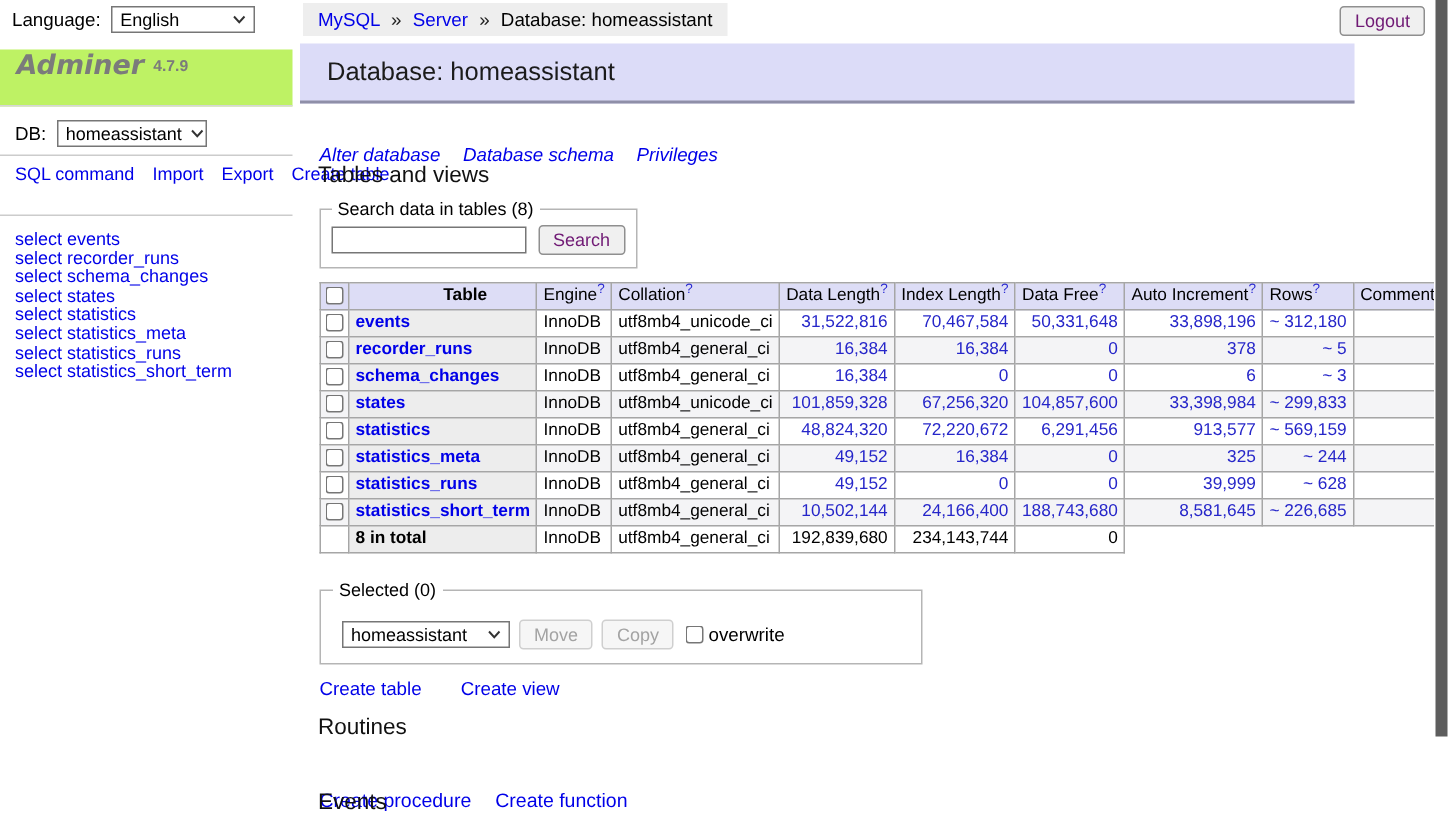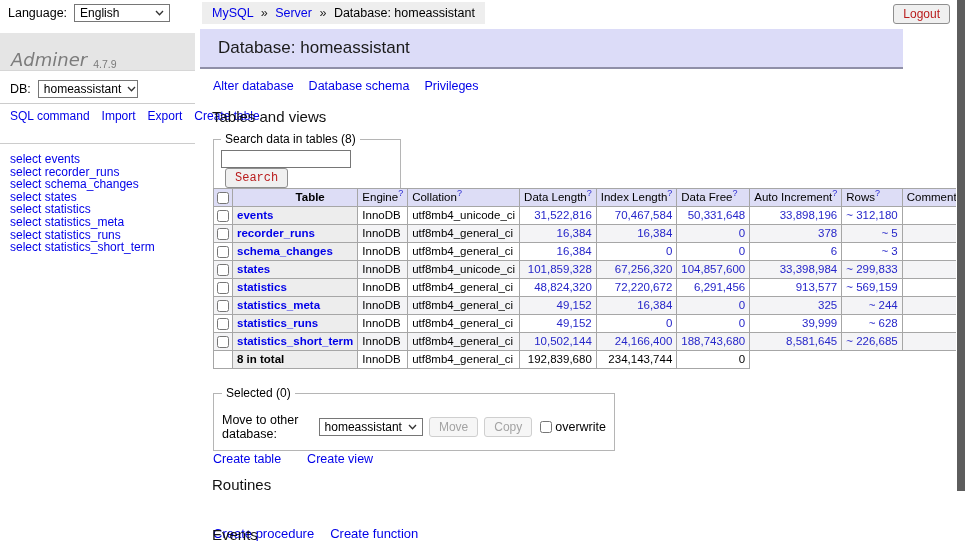--- a/index.html
+++ b/index.html
@@ -13,33 +13,33 @@
 
   
   .lang-row { position:absolute; left:8px; top:4px; display:flex; align-items:center; gap:7px; font-size:12.5px; }
   .fakeselect {
     display:inline-flex; align-items:center; justify-content:space-between;
     border:1px solid #767676; background:#fff; height:18px; padding:0 5px; font-size:12px;
   }
   .fakeselect svg { flex:0 0 auto; margin-left:6px; }
   .logout-wrap { position:absolute; top:4px; right:16px; }
   button.std {
-    font-family:inherit; font-size:12px; color:#b91c1c;
+    font-family:inherit; font-size:12px; color:#701a75;
     border:1px solid #8f8f8f; background:#f0f0f0; border-radius:3px; padding:2px 9px; cursor:pointer;
   }
   button.disabled {
     font-family:inherit; font-size:12px; color:#a3a3a3;
     border:1px solid #cfcfcf; background:#f6f6f6; border-radius:3px; padding:2px 9px;
   }
 
   
   .logo-band {
     position:absolute; left:0; top:33px; width:195px; height:38px;
-    background:#e5e5e5; border-bottom:1px solid #d6d6d6;
-    display:flex; align-items:flex-end; padding-left:11px; color:#7b7b7b;
+    background:#bef264; border-bottom:1px solid #d6d6d6;
+    display:flex; align-items:flex-start; padding-left:11px; color:#7b7b7b;font-weight:bold;
   }
   .logo-band .appname { font-family:"DejaVu Sans", sans-serif; font-style:italic; font-size:18px; }
   .logo-band .appver { font-size:10.5px; margin-left:6px; margin-top:5px; }
   .db-row { position:absolute; left:10px; top:80px; display:flex; align-items:center; gap:7px; font-size:12.5px; }
   .side-hr { position:absolute; left:0; width:195px; height:0; border-top:1px solid #ccc; }
   .side-actions { position:absolute; left:10px; top:109px; width:170px; font-size:12px; line-height:15px; }
   .side-actions a { margin-right:12px; white-space:nowrap; }
   .side-tables { position:absolute; left:10px; top:153px; font-size:12px; line-height:12.6px; }
   .side-tables .trow { white-space:nowrap; }
 
@@ -48,34 +48,34 @@
     position:absolute; left:202px; top:2px; height:22px; line-height:22px;
     background:#eeeeee; padding:0 10px; font-size:12.5px; white-space:nowrap;
   }
   .breadcrumb .sep { color:#222; margin:0 4px; }
   .title-band {
     position:absolute; left:200px; top:29px; width:703px; height:40px;
     background:#dcdcf8; border-bottom:2px solid #8f8fa8;
     display:flex; align-items:center; padding-left:18px;
     font-size:17px; color:#1b1b1b;
   }
-  .db-links { position:absolute; left:213px; top:79px; font-size:12.5px; }
+  .db-links { position:absolute; left:213px; top:96px; font-size:12.5px;font-style:italic; }
   .db-links a { margin-right:15px; }
   .h3 { position:absolute; left:212px; font-size:15px; color:#111; }
   .h3-tables { top:108px; }
   .h3-routines { top:476px; }
   .h3-events { top:526px; }
 
   fieldset { border:1px solid #b5b5b5; margin:0; }
   legend { font-size:12px; padding:0 4px; }
-  .search-set { position:absolute; left:213px; top:132px; width:188px; padding:4px 7px 8px 7px; }
+  .search-set { position:absolute; left:213px; top:132px; width:212px; padding:4px 7px 8px 7px; }
   .search-set input[type=text] {
     width:130px; height:18px; border:1px solid #767676; font-family:inherit; font-size:12px; padding:0 3px;
   }
-  .search-set button { margin-left:4px;font-family:Liberation Mono, monospace; }
+  .search-set button { margin-left:4px; }
 
   
   table.db { position:absolute; left:213px; top:188px; border-collapse:collapse; font-size:11.5px; }
   table.db th, table.db td { border:1px solid #a6a6a6; padding:2px 4px; height:18px; line-height:13px; white-space:nowrap; }
   table.db thead td, table.db thead th { background:#ddddf6; text-align:left; font-weight:normal; }
   table.db thead th.tblcol { text-align:center; font-weight:bold; }
   table.db td.cb, table.db th.cb { text-align:center; padding:1px 3px; }
   table.db input[type=checkbox] { width:12px; height:12px; margin:0; vertical-align:middle; }
   table.db th.name { background:#ededed; text-align:left; font-weight:bold; }
   table.db th.name a { font-weight:bold; }
@@ -295,21 +295,20 @@
         <td class="num num-dl">192,839,680</td>
         <td class="num num-il">234,143,744</td>
         <td class="num">0</td>
       </tr>
     </tbody>
   </table>
 
 <fieldset class="selected-set">
   <legend>Selected (0)</legend>
   <div class="moverow">
-    <span>Move to other database:</span>
     <span class="fakeselect">
       <span>homeassistant</span>
       <svg width="9" height="6" viewBox="0 0 9 6">
           <path d="M1 1 L4.5 4.8 L8 1" stroke="#333" fill="none" stroke-width="1.3"></path>
         </svg>
     </span>
     <button class="disabled" disabled="">Move</button>
     <button class="disabled" disabled="">Copy</button>
     <label>
       <input type="checkbox" style="">

